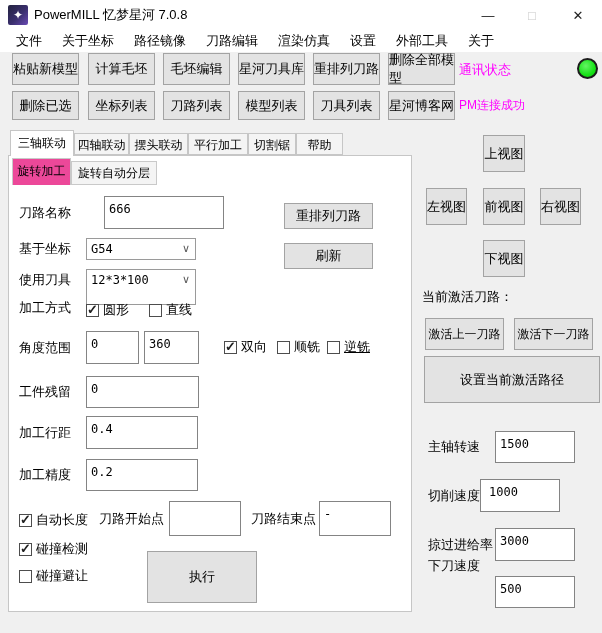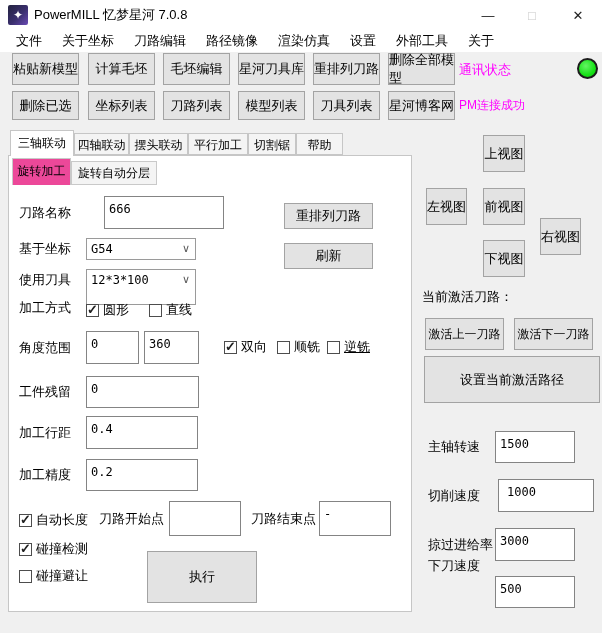--- a/index.html
+++ b/index.html
@@ -86,22 +86,22 @@
       <span>□</span>
     </div>
   <div class="wbtn close">
       <span>✕</span>
     </div>
 </div>
 
 <div class="menubar">
   <div class="menu-item">文件</div>
   <div class="menu-item">关于坐标</div>
+  <div class="menu-item">路径镜像</div>
   <div class="menu-item">刀路编辑</div>
-  <div class="menu-item">路径镜像</div>
   <div class="menu-item">渲染仿真</div>
   <div class="menu-item">设置</div>
   <div class="menu-item">外部工具</div>
   <div class="menu-item">关于</div>
 </div>
 
 <div class="btn tb1 c1">粘贴新模型</div>
 <div class="btn tb1 c2">计算毛坯</div>
 <div class="btn tb1 c3">毛坯编辑</div>
 <div class="btn tb1 c4">星河刀具库</div>
@@ -200,31 +200,31 @@
 
   <div class="btn pbtn" style="left:138px;top:395px;width:110px;height:52px;">执行</div>
 
   <div class="btn pbtn" style="left:275px;top:47px;width:89px;height:26px;">重排列刀路</div>
   <div class="btn pbtn" style="left:275px;top:87px;width:89px;height:26px;">刷新</div>
 </div>
 
 <div class="btn" style="left:483px;top:135px;width:42px;height:37px;">上视图</div>
 <div class="btn" style="left:426px;top:188px;width:41px;height:37px;">左视图</div>
 <div class="btn" style="left:483px;top:188px;width:42px;height:37px;">前视图</div>
-<div class="btn" style="left:540px;top:188px;width:41px;height:37px;margin-top:30px;">右视图</div>
+<div class="btn" style="left:540px;top:188px;width:41px;height:37px;">右视图</div>
 <div class="btn" style="left:483px;top:240px;width:42px;height:37px;">下视图</div>
 
 <div class="rlabel" style="left:422px;top:288px;">当前激活刀路：</div>
 <div class="btn" style="left:425px;top:318px;width:79px;height:32px;font-size:12px;">激活上一刀路</div>
 <div class="btn" style="left:514px;top:318px;width:79px;height:32px;font-size:12px;">激活下一刀路</div>
 <div class="btn" style="left:424px;top:356px;width:176px;height:47px;">设置当前激活路径</div>
 
 <div class="rlabel" style="left:428px;top:431px;height:32px;line-height:32px;">主轴转速</div>
 <div class="input" style="left:495px;top:431px;width:80px;height:32px;">1500</div>
 
 <div class="rlabel" style="left:428px;top:479px;height:33px;line-height:33px;">切削速度</div>
-<div class="input" style="left:498px;top:479px;width:96px;height:33px;padding-left:8px;">1000</div>
+<div class="input" style="left:480px;top:479px;width:80px;height:33px;padding-left:8px;">1000</div>
 
 <div class="rlabel" style="left:428px;top:528px;height:33px;line-height:33px;">掠过进给率</div>
 <div class="input" style="left:495px;top:528px;width:80px;height:33px;">3000</div>
 
 <div class="rlabel" style="left:428px;top:550px;height:32px;line-height:32px;">下刀速度</div>
 <div class="input" style="left:495px;top:576px;width:80px;height:32px;">500</div>
 
 </body></html>

